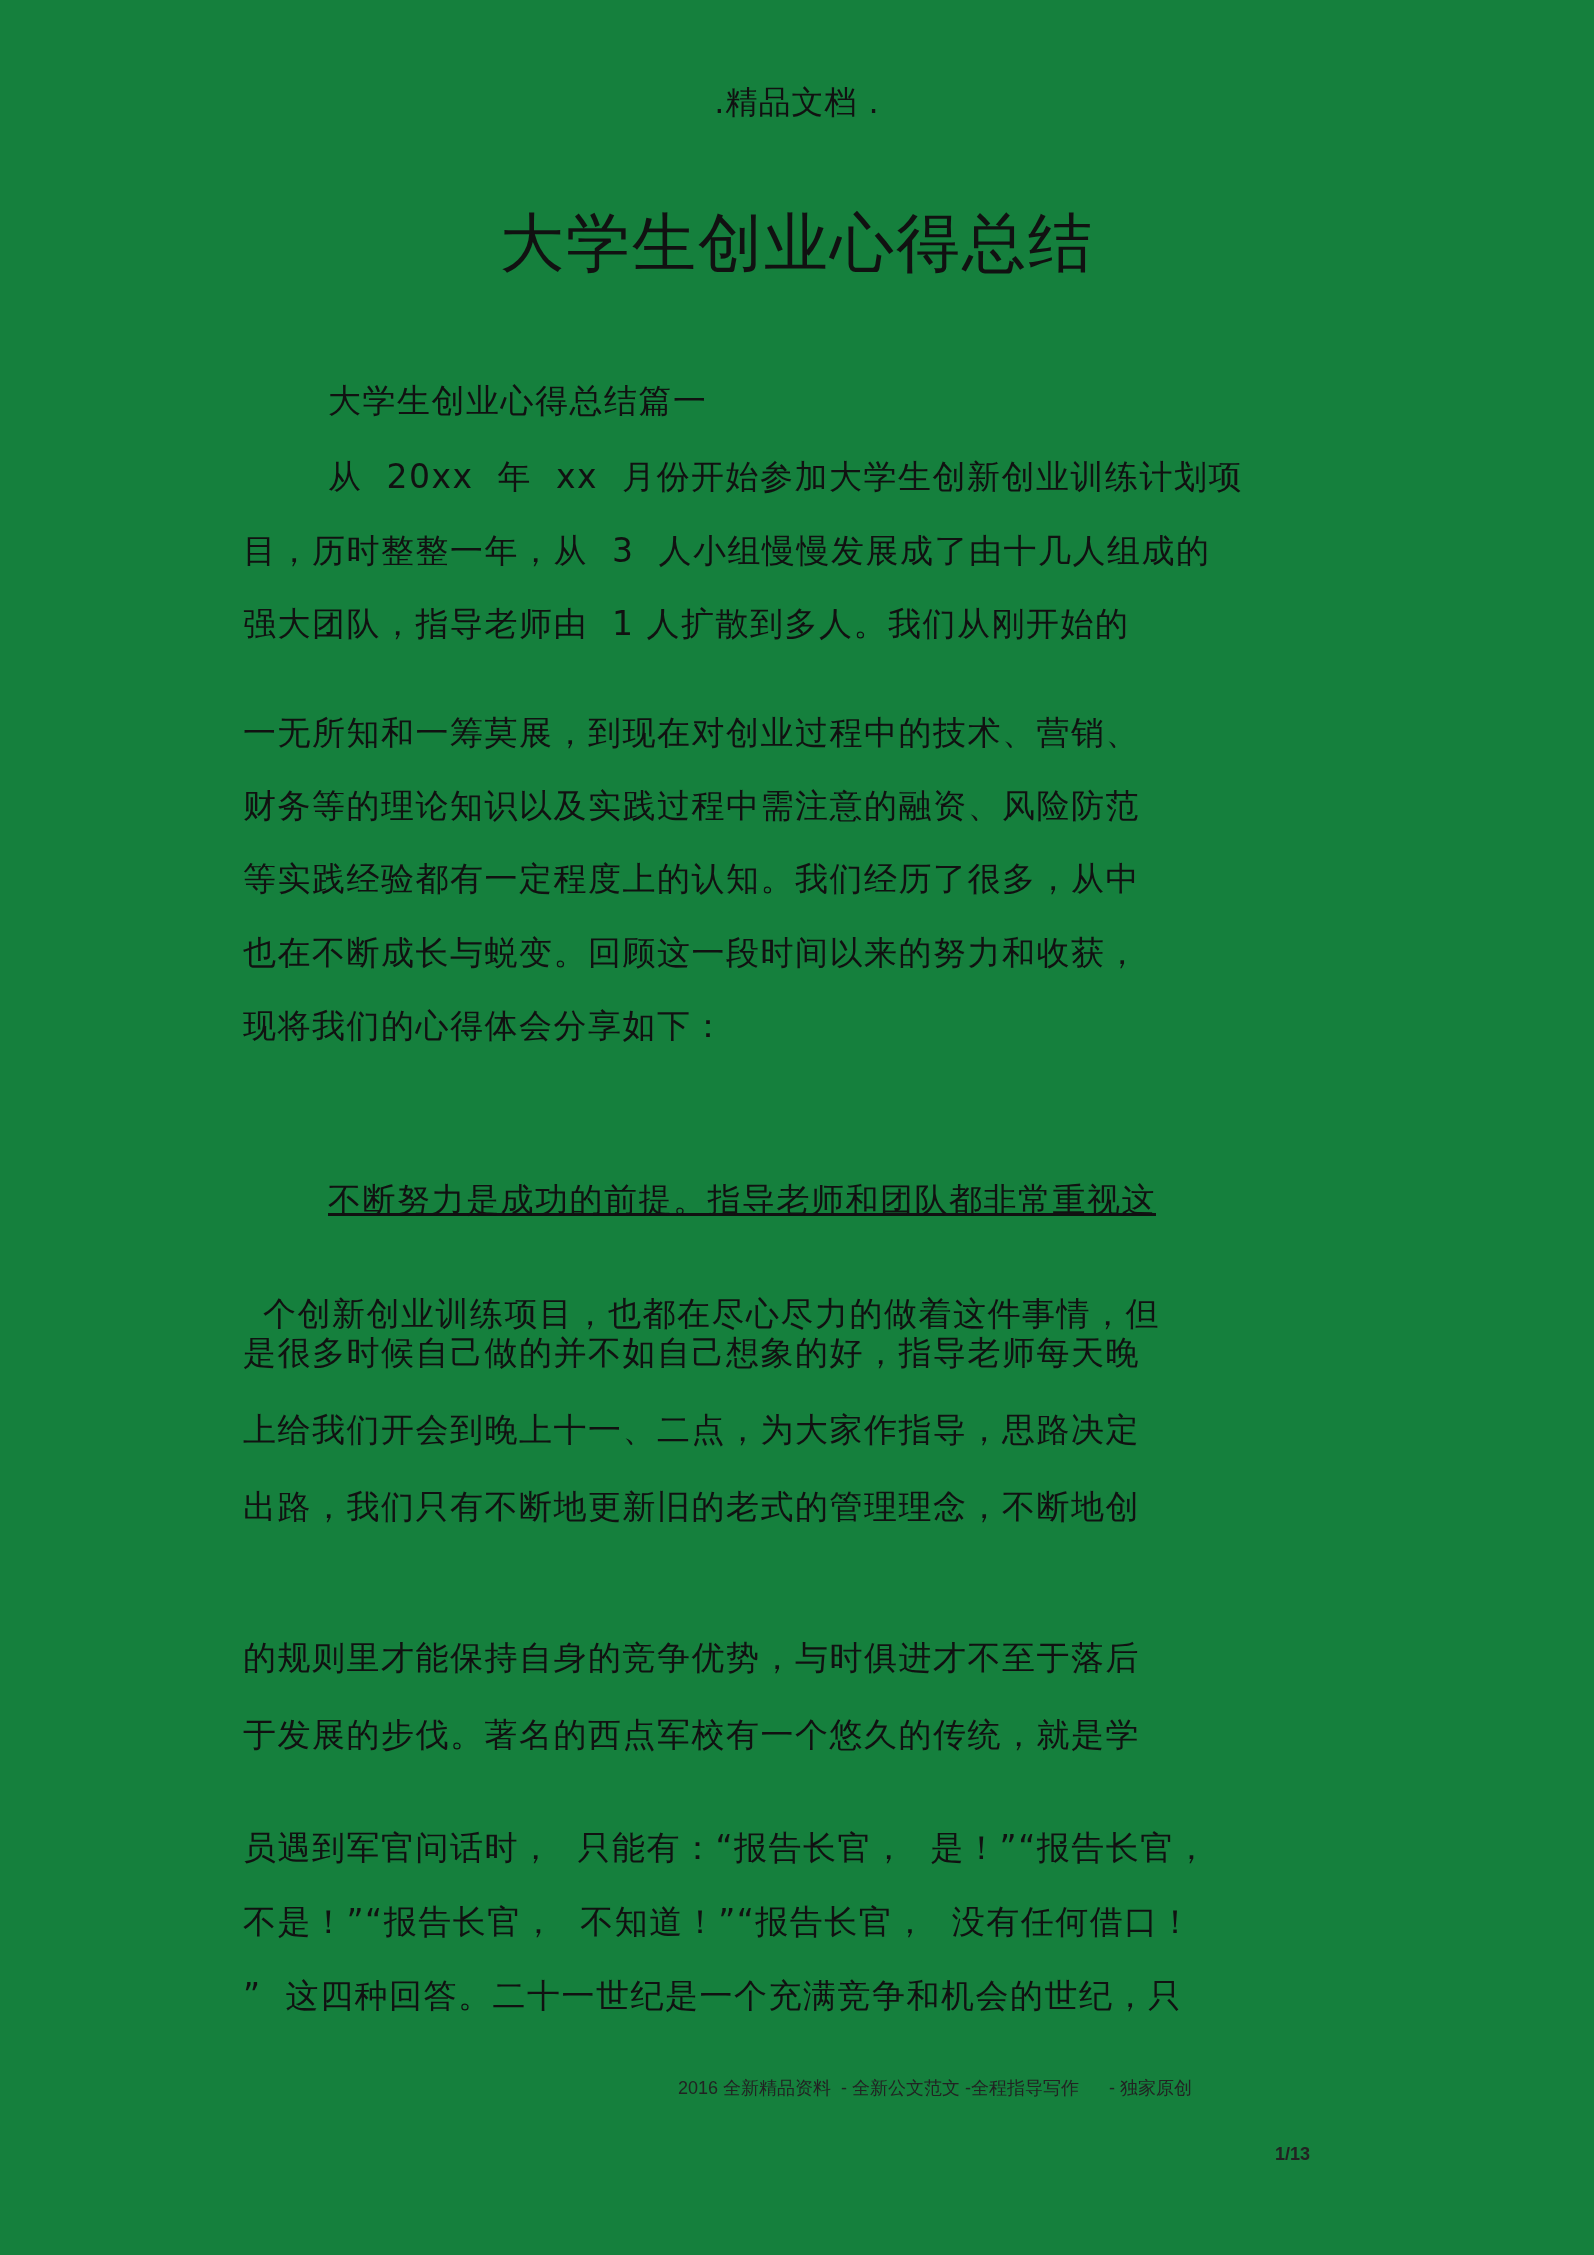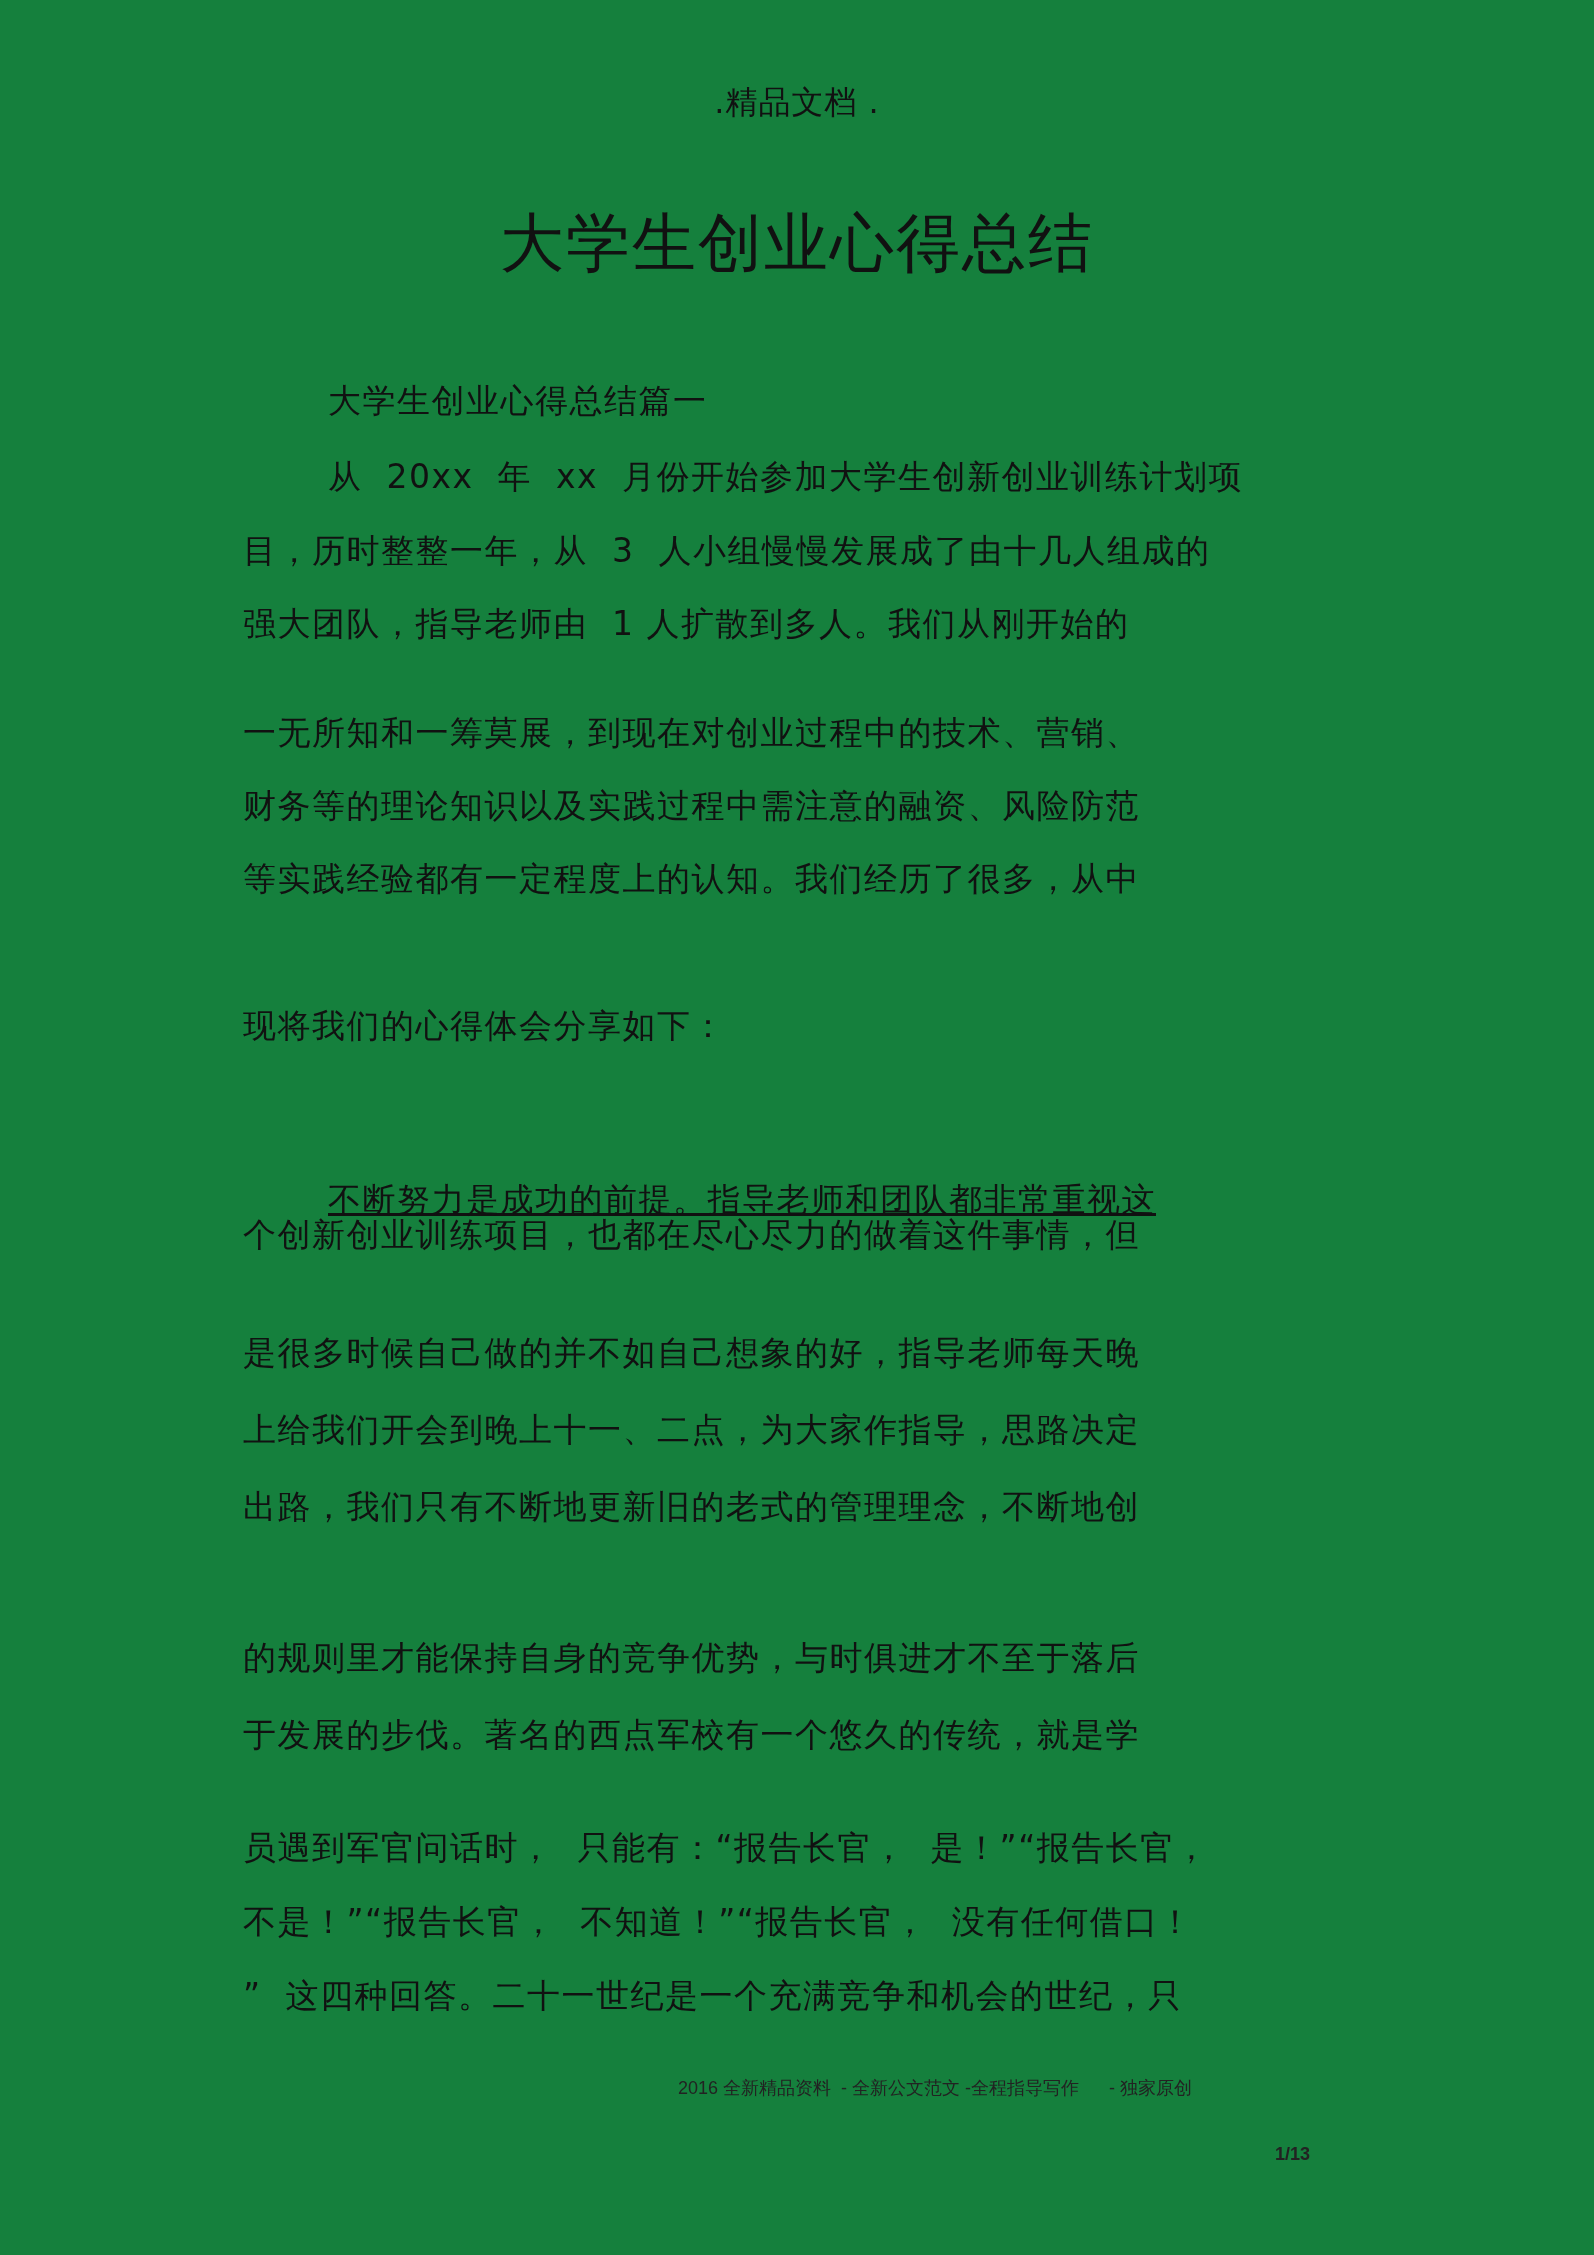--- a/index.html
+++ b/index.html
@@ -88,24 +88,25 @@
 
   <div class="line indent" style="top:379px;">大学生创业心得总结篇一</div>
 
   <div class="line indent" style="top:455px;">从  20xx  年  xx  月份开始参加大学生创新创业训练计划项</div>
   <div class="line" style="top:529px;">目，历时整整一年，从  3  人小组慢慢发展成了由十几人组成的</div>
   <div class="line" style="top:602px;">强大团队，指导老师由  1 人扩散到多人。我们从刚开始的</div>
 
   <div class="line" style="top:711px;">一无所知和一筹莫展，到现在对创业过程中的技术、营销、</div>
   <div class="line" style="top:784px;">财务等的理论知识以及实践过程中需注意的融资、风险防范</div>
   <div class="line" style="top:857px;">等实践经验都有一定程度上的认知。我们经历了很多，从中</div>
+  <div class="line" style="top:931px;">也在不断成长与蜕变。回顾这一段时间以来的努力和收获，</div>
   <div class="line" style="top:1004px;">现将我们的心得体会分享如下：</div>
 
   <div class="line indent" style="top:1178px;text-decoration:underline;">不断努力是成功的前提。指导老师和团队都非常重视这</div>
-  <div class="line" style="top:1213px;">个创新创业训练项目，也都在尽心尽力的做着这件事情，但</div>
+  <div class="line" style="top:1292px;margin-left:20px;">个创新创业训练项目，也都在尽心尽力的做着这件事情，但</div>
   <div class="line" style="top:1331px;">是很多时候自己做的并不如自己想象的好，指导老师每天晚</div>
   <div class="line" style="top:1408px;">上给我们开会到晚上十一、二点，为大家作指导，思路决定</div>
   <div class="line" style="top:1485px;">出路，我们只有不断地更新旧的老式的管理理念，不断地创</div>
   <div class="line" style="top:1636px;">的规则里才能保持自身的竞争优势，与时俱进才不至于落后</div>
   <div class="line" style="top:1713px;">于发展的步伐。著名的西点军校有一个悠久的传统，就是学</div>
   <div class="line" style="top:1826px;">员遇到军官问话时，  只能有：“报告长官，  是！”“报告长官，</div>
   <div class="line" style="top:1900px;">不是！”“报告长官，  不知道！”“报告长官，  没有任何借口！</div>
   <div class="line" style="top:1974px;">”  这四种回答。二十一世纪是一个充满竞争和机会的世纪，只</div>
 
   <div class="footer-text">2016 全新精品资料  - 全新公文范文 -全程指导写作      - 独家原创</div>

